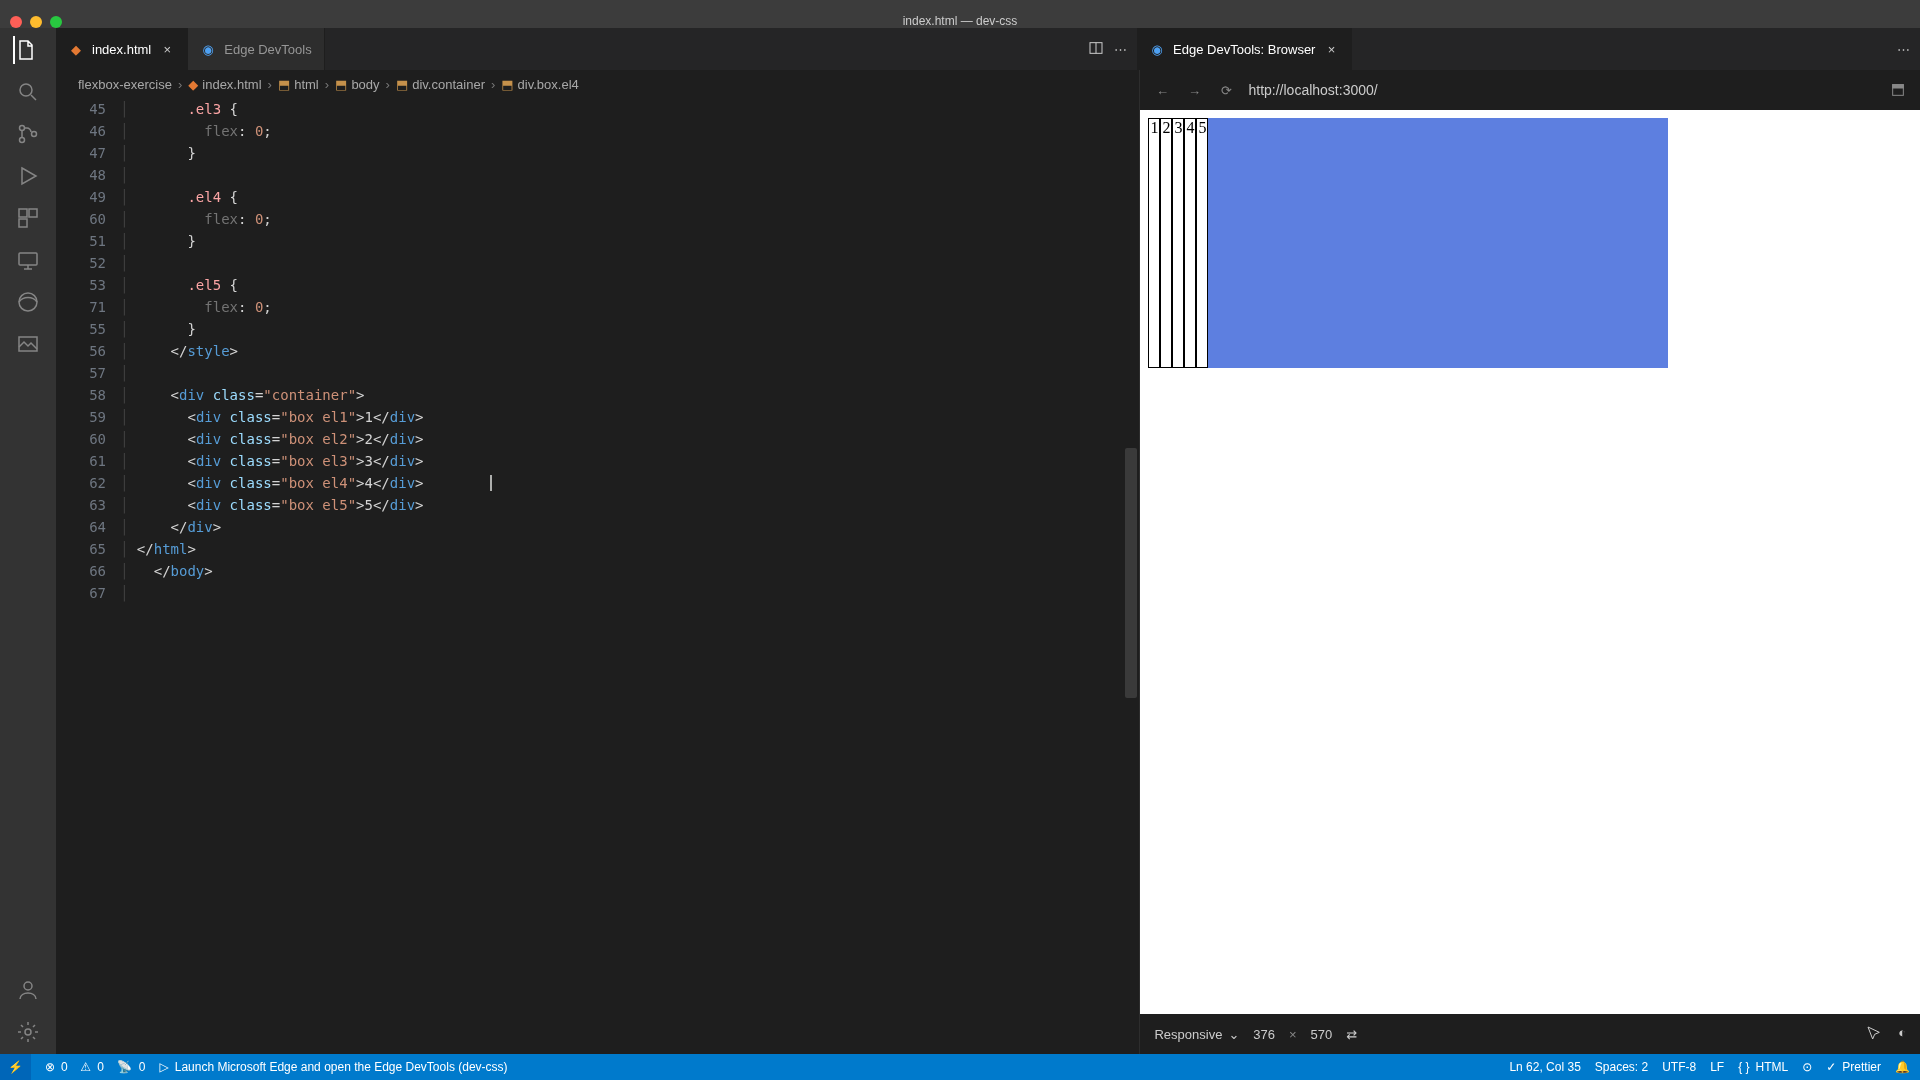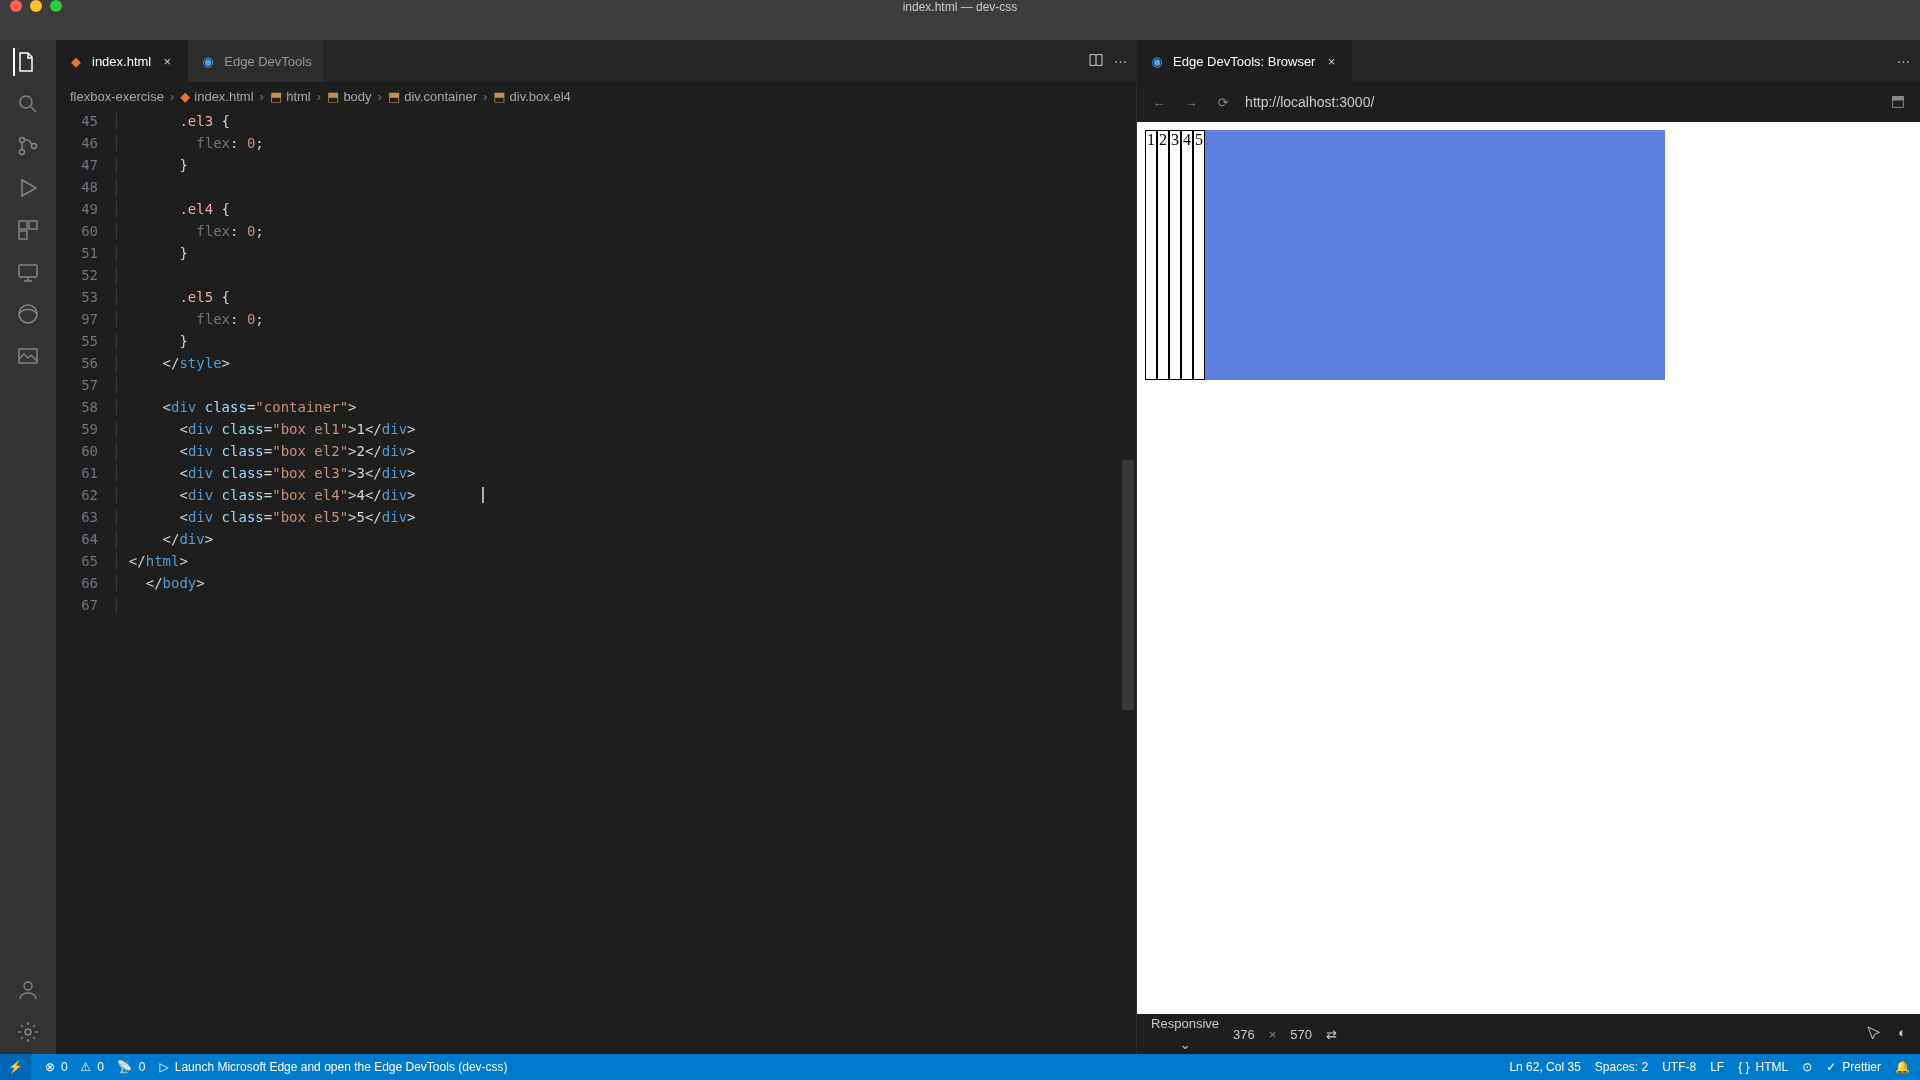--- a/index.html
+++ b/index.html
@@ -1,58 +1,58 @@
 <!DOCTYPE html>
 <html><head>
 <meta charset="utf-8">
 <style>
   * { margin:0; padding:0; box-sizing:border-box; }
   body { font-family: -apple-system, BlinkMacSystemFont, 'Segoe UI', sans-serif; font-size:13px; background:#1e1e1e; color:#ccc; height:100vh; overflow:hidden; }
   .window { display:flex; flex-direction:column; height:100vh; }
-  .titlebar { height:40px; background:#3c3c3c; display:flex; align-items:flex-start; padding:0 10px; position:relative; }
+  .titlebar { height:28px; background:#3c3c3c; display:flex; align-items:flex-end; padding:0 10px; position:relative; }
   .traffic { display:flex; gap:8px; }
   .tl { width:12px; height:12px; border-radius:50%; }
   .tl.red{background:#ff5f57;} .tl.yellow{background:#febc2e;} .tl.green{background:#28c840;}
   .titlebar-title { position:absolute; left:50%; transform:translateX(-50%); color:#ccc; font-size:12px; }
   .main { flex:1; display:flex; overflow:hidden; }
   .activitybar { width:56px; background:#333; display:flex; flex-direction:column; align-items:center; padding:8px 0; gap:14px; }
   .activitybar .spacer { flex:1; }
   .activitybar .ab-icon { width:28px; height:28px; display:flex; align-items:center; justify-content:center; color:#858585; cursor:pointer; }
   .activitybar .ab-icon.active { color:#fff; border-left:2px solid #fff; margin-left:-2px; }
   .activitybar svg { width:24px; height:24px; }
   .content { flex:1; display:flex; flex-direction:column; }
   .tabsrow { display:flex; width:100%; }
   .tabsbar { height:42px; background:#252526; display:flex; align-items:stretch; flex:1; }
   .tab { display:flex; align-items:center; gap:8px; padding:0 12px; background:#2d2d2d; color:#969696; cursor:pointer; border-right:1px solid #1e1e1e; }
   .tab.active { background:#1e1e1e; color:#fff; }
   .tab-icon { width:16px; height:16px; display:flex; align-items:center; justify-content:center; }
   .tab-close { width:16px; height:16px; display:flex; align-items:center; justify-content:center; color:#ccc; border-radius:3px; }
   .tabsbar .tb-actions { margin-left:auto; display:flex; align-items:center; gap:10px; padding:0 10px; color:#ccc; }
-  .panes { flex:1; display:flex; overflow:hidden; }
+  .panes { flex:1; display:flex; overflow:hidden;padding-left:8px; }
   .editor-pane { flex:0 0 58%; display:flex; flex-direction:column; background:#1e1e1e; border-right:1px solid #2d2d2d; }
   .browser-pane { flex:1; display:flex; flex-direction:column; background:#1e1e1e; }
   .breadcrumbs { height:28px; background:#1e1e1e; display:flex; align-items:center; padding:0 14px; gap:6px; color:#a8a8a8; font-size:13px; }
   .breadcrumbs .crumb { display:flex; align-items:center; gap:4px; }
   .breadcrumbs .sep { color:#777; }
   .editor { flex:1; display:flex; font-family: Menlo, Consolas, monospace; font-size:14px; line-height:22px; overflow:hidden; position:relative; }
   .gutter { width:56px; text-align:right; color:#6e7681; padding-right:14px; user-select:none; }
   .codelines { flex:1; color:#d4d4d4; position:relative; }
   .line { height:22px; white-space:pre; }
   .tok-tag{color:#569cd6;} .tok-attr{color:#9cdcfe;} .tok-str{color:#ce9178;} .tok-sel{color:#fca5a5;} .tok-prop{color:#737373;} .tok-val{color:#ce9178;} .tok-punc{color:#d4d4d4;} .tok-brace{color:#d4d4d4;}
   .cursor { position:absolute; width:2px; height:16px; background:#aeafad; }
   .indent-guide { color:#404040; }
   .browser-bar { height:40px; display:flex; align-items:center; gap:12px; padding:0 12px; }
   .browser-bar .nav-icon { color:#888; width:20px; height:20px; display:flex; align-items:center; justify-content:center; cursor:pointer; }
   .browser-bar .url { flex:1; color:#ccc; font-size:14px; }
   .browser-viewport { flex:1; background:#fff; margin:0 0 0 0; position:relative; }
   .rendered { position:absolute; top:8px; left:8px; display:flex; }
   .box-col { width:12px; height:250px; border:1px solid #000; display:flex; align-items:flex-start; justify-content:center; font-family:serif; font-size:16px; color:#000; }
   .blue-block { width:460px; height:250px; background:#5d7fe0; margin-left:0; }
   .device-bar { height:40px; display:flex; align-items:center; gap:14px; padding:0 14px; color:#ccc; background:#1e1e1e; }
-  .device-bar .dev-select { display:flex; align-items:center; gap:6px; cursor:pointer;flex-direction:column; }
+  .device-bar .dev-select { display:flex; align-items:center; gap:6px; cursor:pointer; }
   .device-bar .dim-x { color:#888; }
   .device-bar .right-tools { margin-left:auto; display:flex; gap:16px; }
   .statusbar { height:26px; background:#007acc; display:flex; align-items:center; color:#fff; font-size:12px; padding:0 10px; gap:14px; }
   .statusbar .sb-group { display:flex; align-items:center; gap:6px; }
   .statusbar .spacer { flex:1; }
   .scrollthumb { position:absolute; right:2px; top:350px; width:12px; height:250px; background:#3a3a3a; border-radius:2px; }
   svg { stroke:currentColor; fill:none; stroke-width:1.5; }
 </style>
 </head>
 <body>
@@ -199,21 +199,21 @@
             <div class="gutter" id="gutter">
                 <div class="line">45</div>
                 <div class="line">46</div>
                 <div class="line">47</div>
                 <div class="line">48</div>
                 <div class="line">49</div>
                 <div class="line">60</div>
                 <div class="line">51</div>
                 <div class="line">52</div>
                 <div class="line">53</div>
-                <div class="line">97</div>
+                <div class="line">71</div>
                 <div class="line">55</div>
                 <div class="line">56</div>
                 <div class="line">57</div>
                 <div class="line">58</div>
                 <div class="line">59</div>
                 <div class="line">60</div>
                 <div class="line">61</div>
                 <div class="line">62</div>
                 <div class="line">63</div>
                 <div class="line">64</div>

